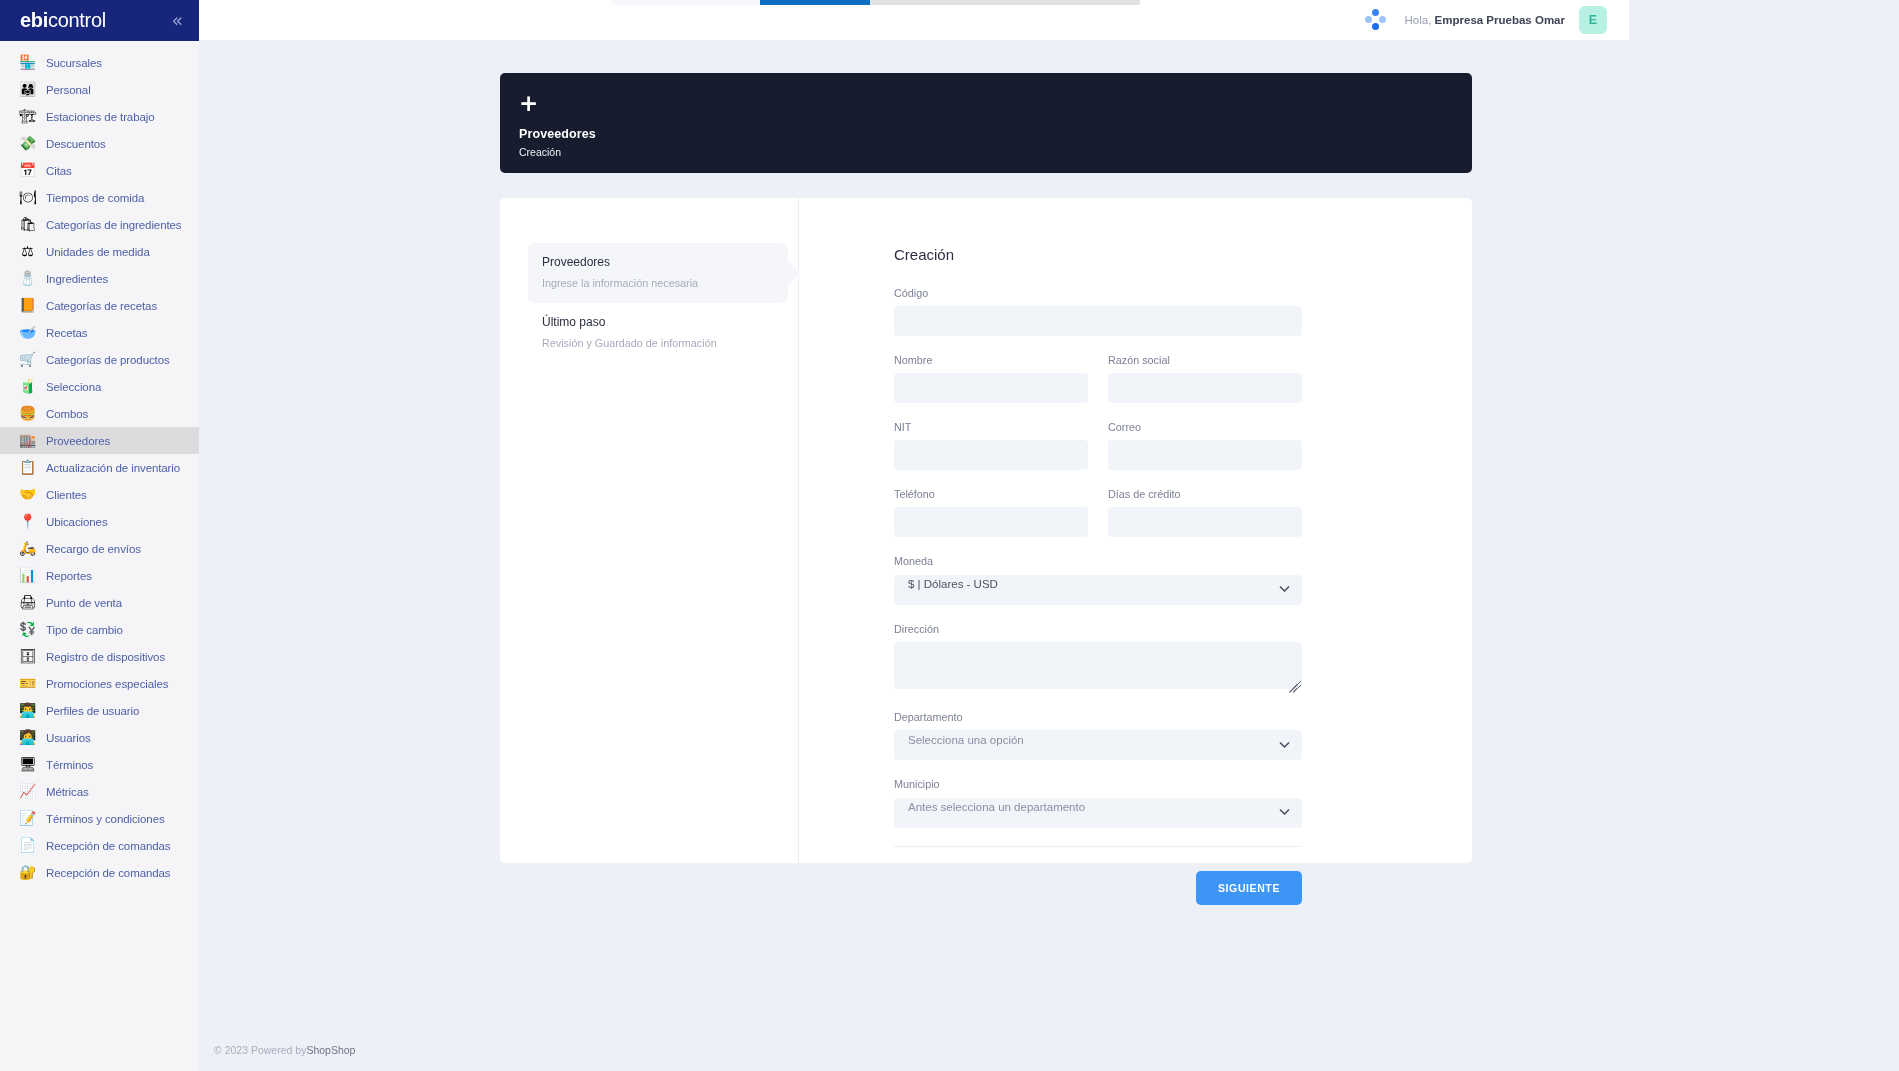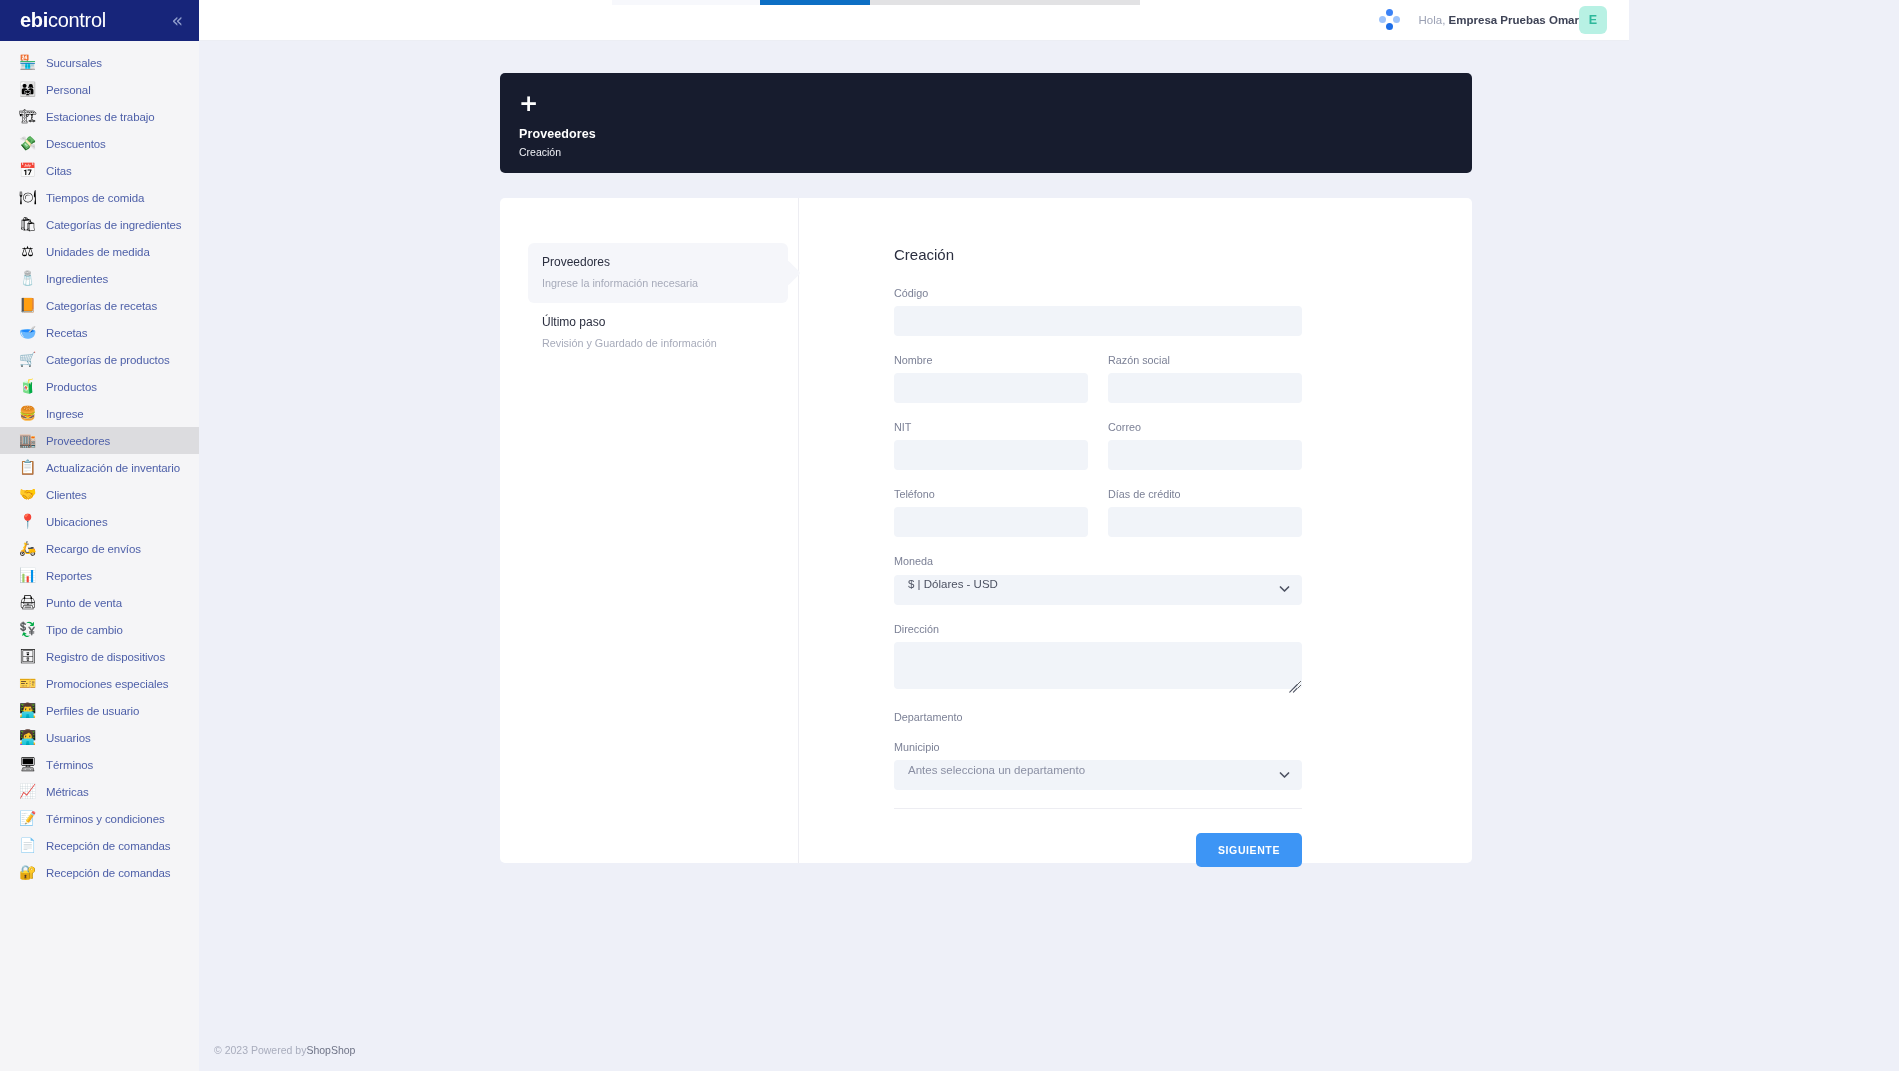--- a/index.html
+++ b/index.html
@@ -79,21 +79,21 @@
   }
   .dots-icon { width: 26px; height: 26px; position: relative; margin-right: 16px; }
   .dots-icon i {
     position: absolute; width: 7px; height: 7px; border-radius: 50%;
     display: block;
   }
   .dots-icon i.d-t { top: 2px;  left: 9px;  background: #3b82f6; }
   .dots-icon i.d-l { top: 9px;  left: 2px;  background: #9dc3fb; }
   .dots-icon i.d-r { top: 9px;  left: 16px; background: #9dc3fb; }
   .dots-icon i.d-b { top: 16px; left: 9px;  background: #1d6ee8; }
-  .greet { font-size: 11.5px; color: #9ba1b4; white-space: nowrap; }
+  .greet { font-size: 11.5px; color: #9ba1b4; margin-right: 14px; white-space: nowrap; }
   .greet b { color: #3e4356; font-weight: 700; }
   .avatar {
     width: 28px; height: 28px; border-radius: 6px;
     background: #b8f1e4; color: #2db89b;
     font-size: 12.5px; font-weight: 600;
     display: flex; align-items: center; justify-content: center;
   }
 
   .content { padding: 0; position: relative; height: 1030px; }
 
@@ -242,25 +242,25 @@
         <div class="nav-item">
           <span class="nav-ico">🥣</span>
           <span class="nav-label">Recetas</span>
         </div>
         <div class="nav-item">
           <span class="nav-ico">🛒</span>
           <span class="nav-label">Categorías de productos</span>
         </div>
         <div class="nav-item">
           <span class="nav-ico">🧃</span>
-          <span class="nav-label">Productos</span>
+          <span class="nav-label">Selecciona</span>
         </div>
         <div class="nav-item">
           <span class="nav-ico">🍔</span>
-          <span class="nav-label">Ingrese</span>
+          <span class="nav-label">Combos</span>
         </div>
         <div class="nav-item active">
           <span class="nav-ico">🏬</span>
           <span class="nav-label">Proveedores</span>
         </div>
         <div class="nav-item">
           <span class="nav-ico">📋</span>
           <span class="nav-label">Actualización de inventario</span>
         </div>
         <div class="nav-item">
@@ -432,20 +432,30 @@
               <textarea class="ftextarea" style=""></textarea>
               <span class="resize-handle">
                 <svg viewBox="0 0 12 12" width="11" height="11">
                   <path d="M11 3 L3 11 M11 7 L7 11" stroke="#4d5262" stroke-width="1.2" fill="none" stroke-linecap="round"></path>
                 </svg>
               </span>
             </div>
 
             <div class="fgroup">
               <label class="flabel">Departamento</label>
+              <div class="fselect-wrap">
+                <select class="fselect ph">
+                  <option>Selecciona una opción</option>
+                </select>
+                <span class="chev">
+                  <svg viewBox="0 0 16 16" width="13" height="13">
+                      <path d="M3 5.5 L8 10.5 L13 5.5" fill="none" stroke="#4d5262" stroke-width="2" stroke-linecap="round" stroke-linejoin="round"></path>
+                    </svg>
+                </span>
+              </div>
             </div>
 
             <div class="fgroup">
               <label class="flabel">Municipio</label>
               <div class="fselect-wrap">
                 <select class="fselect ph">
                   <option>Antes selecciona un departamento</option>
                 </select>
                 <span class="chev">
                   <svg viewBox="0 0 16 16" width="13" height="13">

